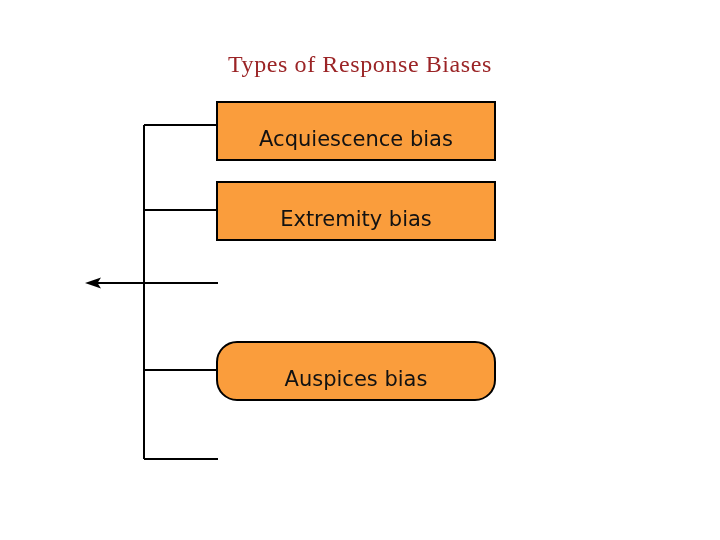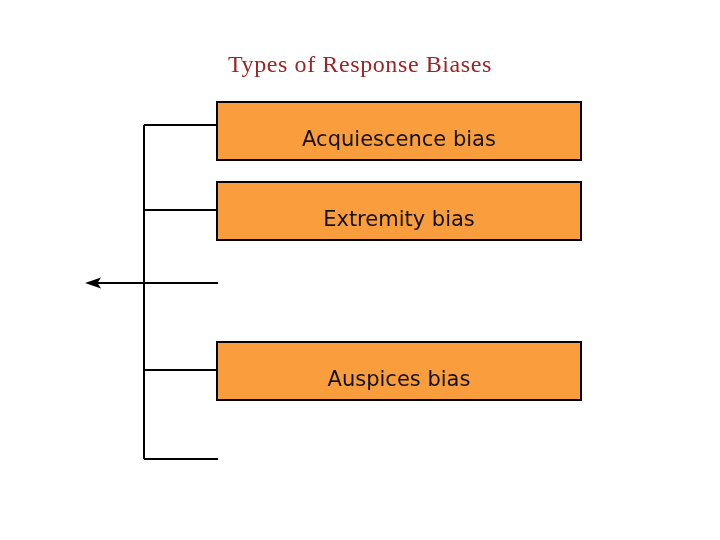--- a/index.html
+++ b/index.html
@@ -44,40 +44,40 @@
     fill: none;
     shape-rendering: crispEdges;
   }
   .connector-layer polygon {
     fill: var(--connector-line, #000000);
     stroke: none;
   }
   .bias-box {
     position: absolute;
     left: 216px;
-    width: 366px;
+    width: 280px;
     height: 60px;
     box-sizing: border-box;
     background: var(--box-fill, #fa9d3c);
     border: 2px solid var(--box-border, #000000);
     display: flex;
     align-items: center;
     justify-content: center;
     padding-top: 16px;
   }
   .bias-box-label {
     font-family: "DejaVu Sans", "Liberation Sans", sans-serif;
     font-size: 21px;
     color: var(--box-text, #121212);
     white-space: nowrap;
   }
   .box-1 { top: 65px; }
   .box-2 { top: 145px; }
   .box-3 { top: 223px; }
-  .box-4 { top: 305px; }
+  .box-4 { top: 305px; border-radius: 21px; }
   .box-5 { top: 397px; }
 </style>
 </head>
 <body>
 
 <div class="slide">
 
   <h1 class="slide-title">Types of Response Biases</h1>
 
   <svg class="connector-layer" viewBox="0 0 720 540" xmlns="http://www.w3.org/2000/svg">

